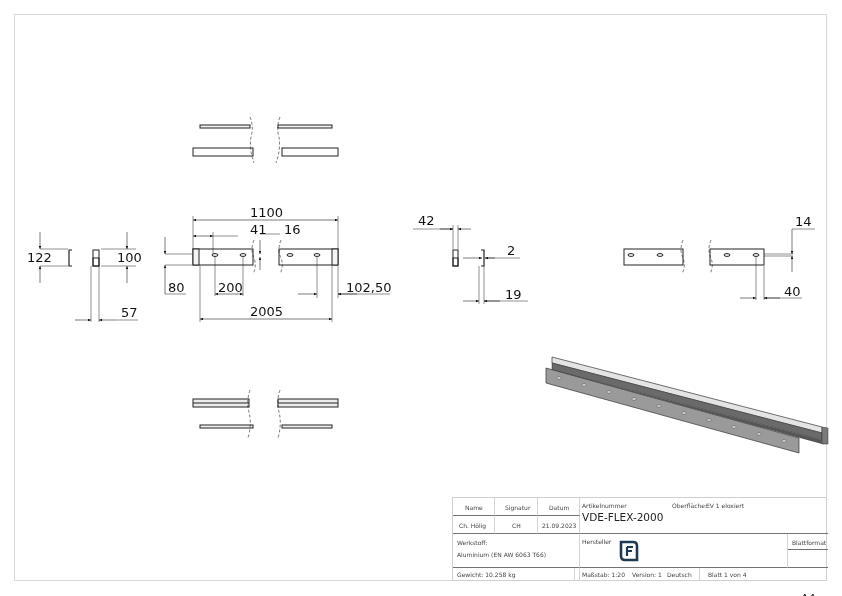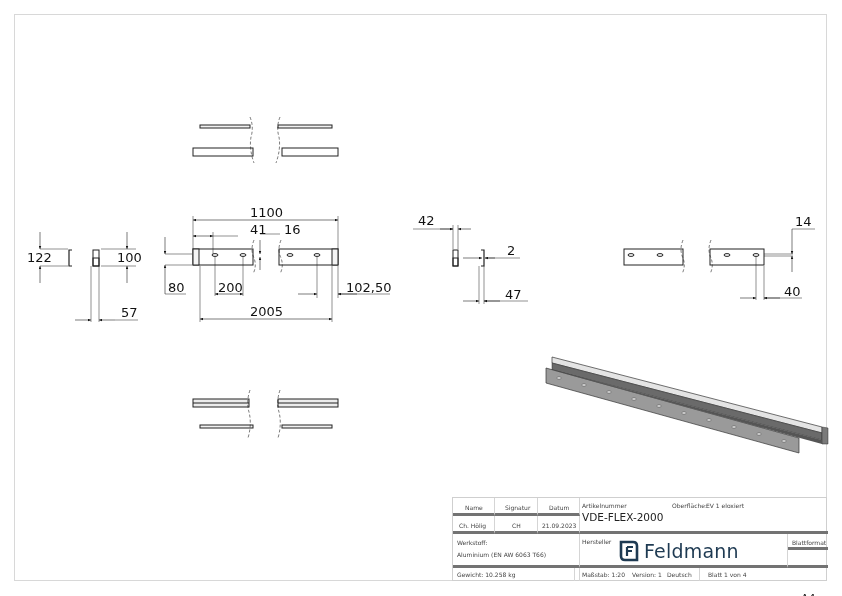--- a/index.html
+++ b/index.html
@@ -1,20 +1,20 @@
 <!DOCTYPE html>
 <html><head>
 <meta charset="utf-8">
 <style>
   html,body{margin:0;padding:0;background:#fff;}
   body{width:842px;height:596px;position:relative;overflow:hidden;font-family:"DejaVu Sans","Liberation Sans",sans-serif;color:#222;}
   .frame{position:absolute;left:14px;top:14px;width:813px;height:567px;border:1px solid #d8d8d8;box-sizing:border-box;}
   svg.draw{position:absolute;left:0;top:0;}
   .tb{position:absolute;left:452px;top:497px;width:375px;height:84px;border:1px solid #cfcfcf;box-sizing:border-box;font-size:6px;color:#444;}
-  .cell{position:absolute;box-sizing:border-box;border-right:1px solid #d5d5d5;border-bottom:3px solid #737373;}
+  .cell{position:absolute;box-sizing:border-box;border-right:1px solid #d5d5d5;border-bottom:1px solid #737373;}
   .cell span{position:absolute;white-space:nowrap;}
   .artnr{font-size:10.5px;color:#222;}
   .logo{position:absolute;display:flex;align-items:center;gap:4px;}
   .logo .word{font-size:19px;color:#1e3a52;font-family:"DejaVu Sans","Liberation Sans",sans-serif;letter-spacing:0.2px;}
   .fmt-val{font-size:11px;color:#222;margin-top:40px;}
 </style>
 </head>
 <body>
 
 <div class="frame"></div>
@@ -179,21 +179,21 @@
   <span style="position:absolute;left:121px;top:305px;">57</span>
   <span style="position:absolute;left:250px;top:205px;">1100</span>
   <span style="position:absolute;left:221px;top:222px;margin-left:29px;">41</span>
   <span style="position:absolute;left:264px;top:222px;margin-left:20px;">16</span>
   <span style="position:absolute;left:168px;top:280px;">80</span>
   <span style="position:absolute;left:218px;top:280px;">200</span>
   <span style="position:absolute;left:346px;top:280px;">102,50</span>
   <span style="position:absolute;left:250px;top:304px;">2005</span>
   <span style="position:absolute;left:418px;top:213px;">42</span>
   <span style="position:absolute;left:507px;top:243px;">2</span>
-  <span style="position:absolute;left:505px;top:287px;">47</span>
+  <span style="position:absolute;left:505px;top:287px;">19</span>
   <span style="position:absolute;left:795px;top:214px;">14</span>
   <span style="position:absolute;left:784px;top:284px;">40</span>
 </div>
 
 <div class="tb">
   <div class="cell" style="left:0;top:0;width:42px;height:18px;">
       <span style="left:12px;top:6px;">Name</span>
     </div>
   <div class="cell" style="left:42px;top:0;width:43px;height:18px;">
       <span style="left:10px;top:6px;">Signatur</span>
@@ -220,21 +220,20 @@
     <span style="left:4px;top:5px;">Werkstoff:</span>
     <span style="left:4px;top:17px;">Aluminium (EN AW 6063 T66)</span>
   </div>
   <div class="cell" style="left:127px;top:36px;width:208px;height:34px;">
     <span style="left:2px;top:4px;">Hersteller</span>
     <div class="logo" style="left:38px;top:5px;">
       <svg width="22" height="24" viewBox="0 0 22 24">
         <path d="M3,3 L15,3 Q19,3 19,7 L19,21 L7,21 Q3,21 3,17 Z" fill="none" stroke="#1e3a52" stroke-width="2.6"></path>
         <path d="M9,8 L15,8 M9,8 L9,17 M9,12 L14,12" stroke="#1e3a52" stroke-width="2.2" fill="none"></path>
       </svg>
-      <span class="word" style="position:static;">Feldmann</span>
     </div>
   </div>
   <div class="cell" style="left:335px;top:36px;width:40px;height:16px;border-right:none;">
       <span style="left:4px;top:5px;">Blattformat</span>
     </div>
   <div class="cell" style="left:335px;top:52px;width:40px;height:18px;border-right:none;">
       <span class="fmt-val" style="left:13px;top:2px;">A4</span>
     </div>
   <div class="cell" style="left:0;top:70px;width:127px;height:13px;border-bottom:none;">
       <span style="left:4px;top:3px;">Gewicht: 10.258 kg</span>

